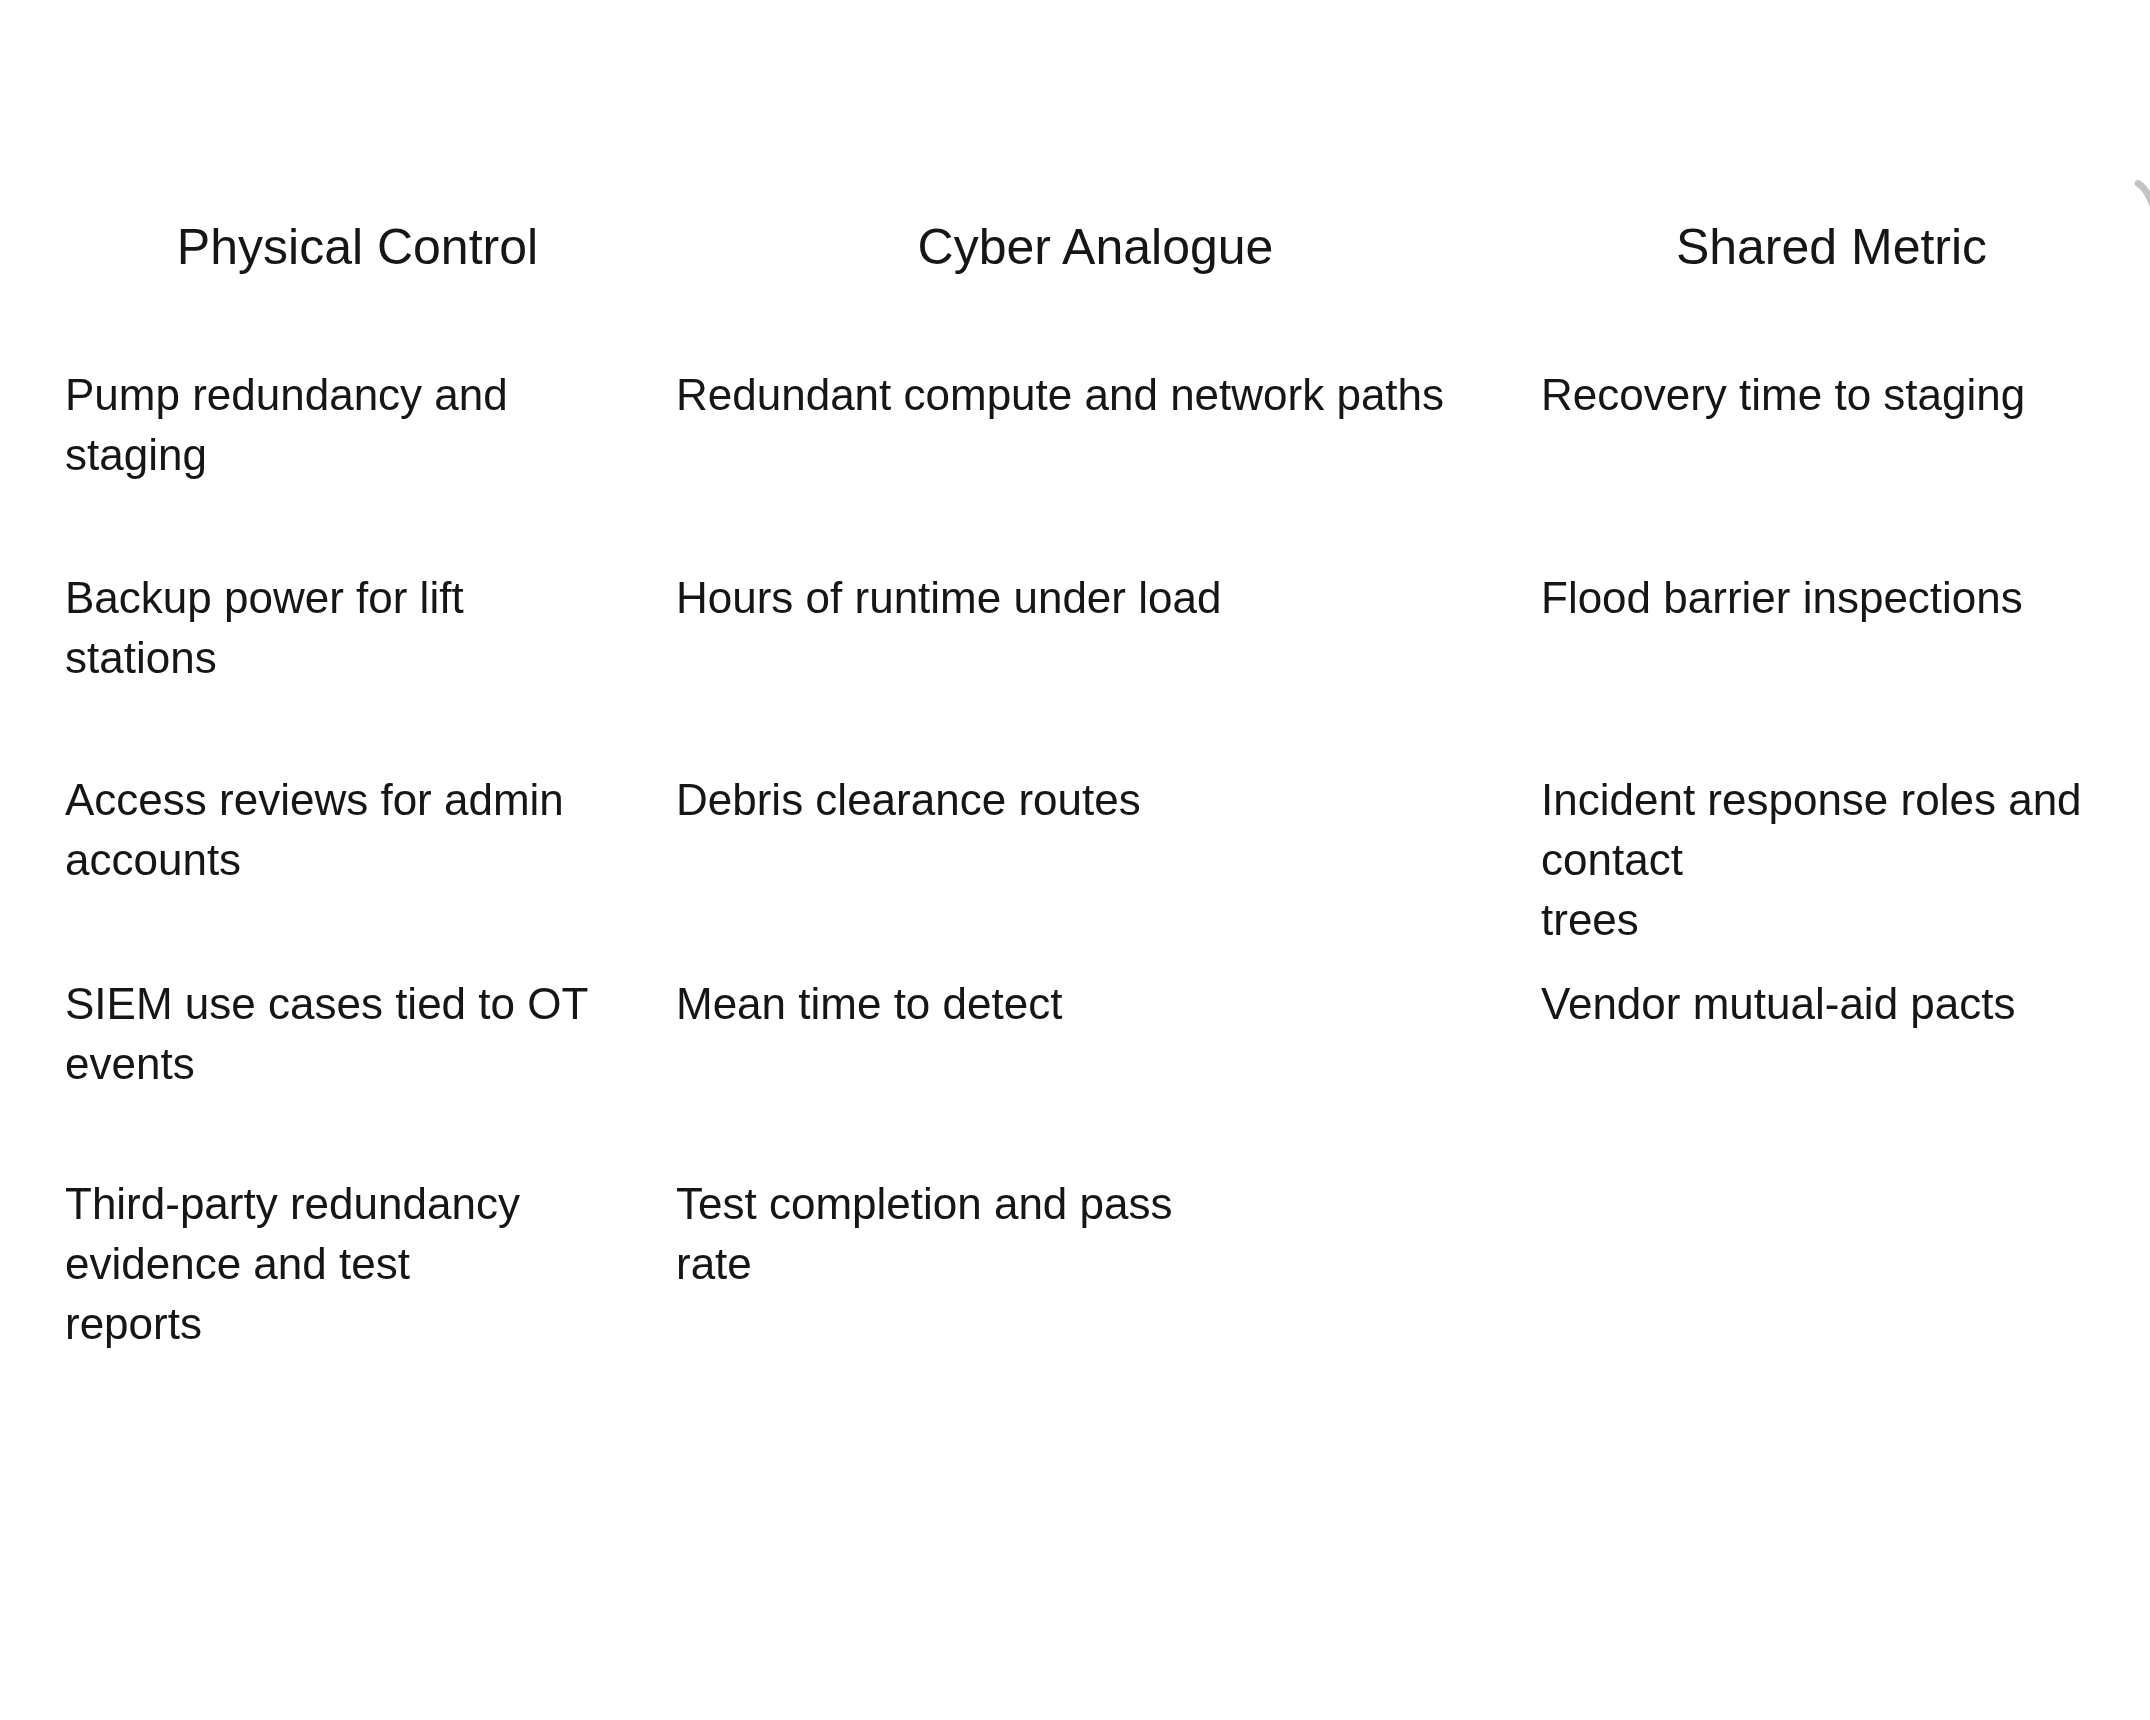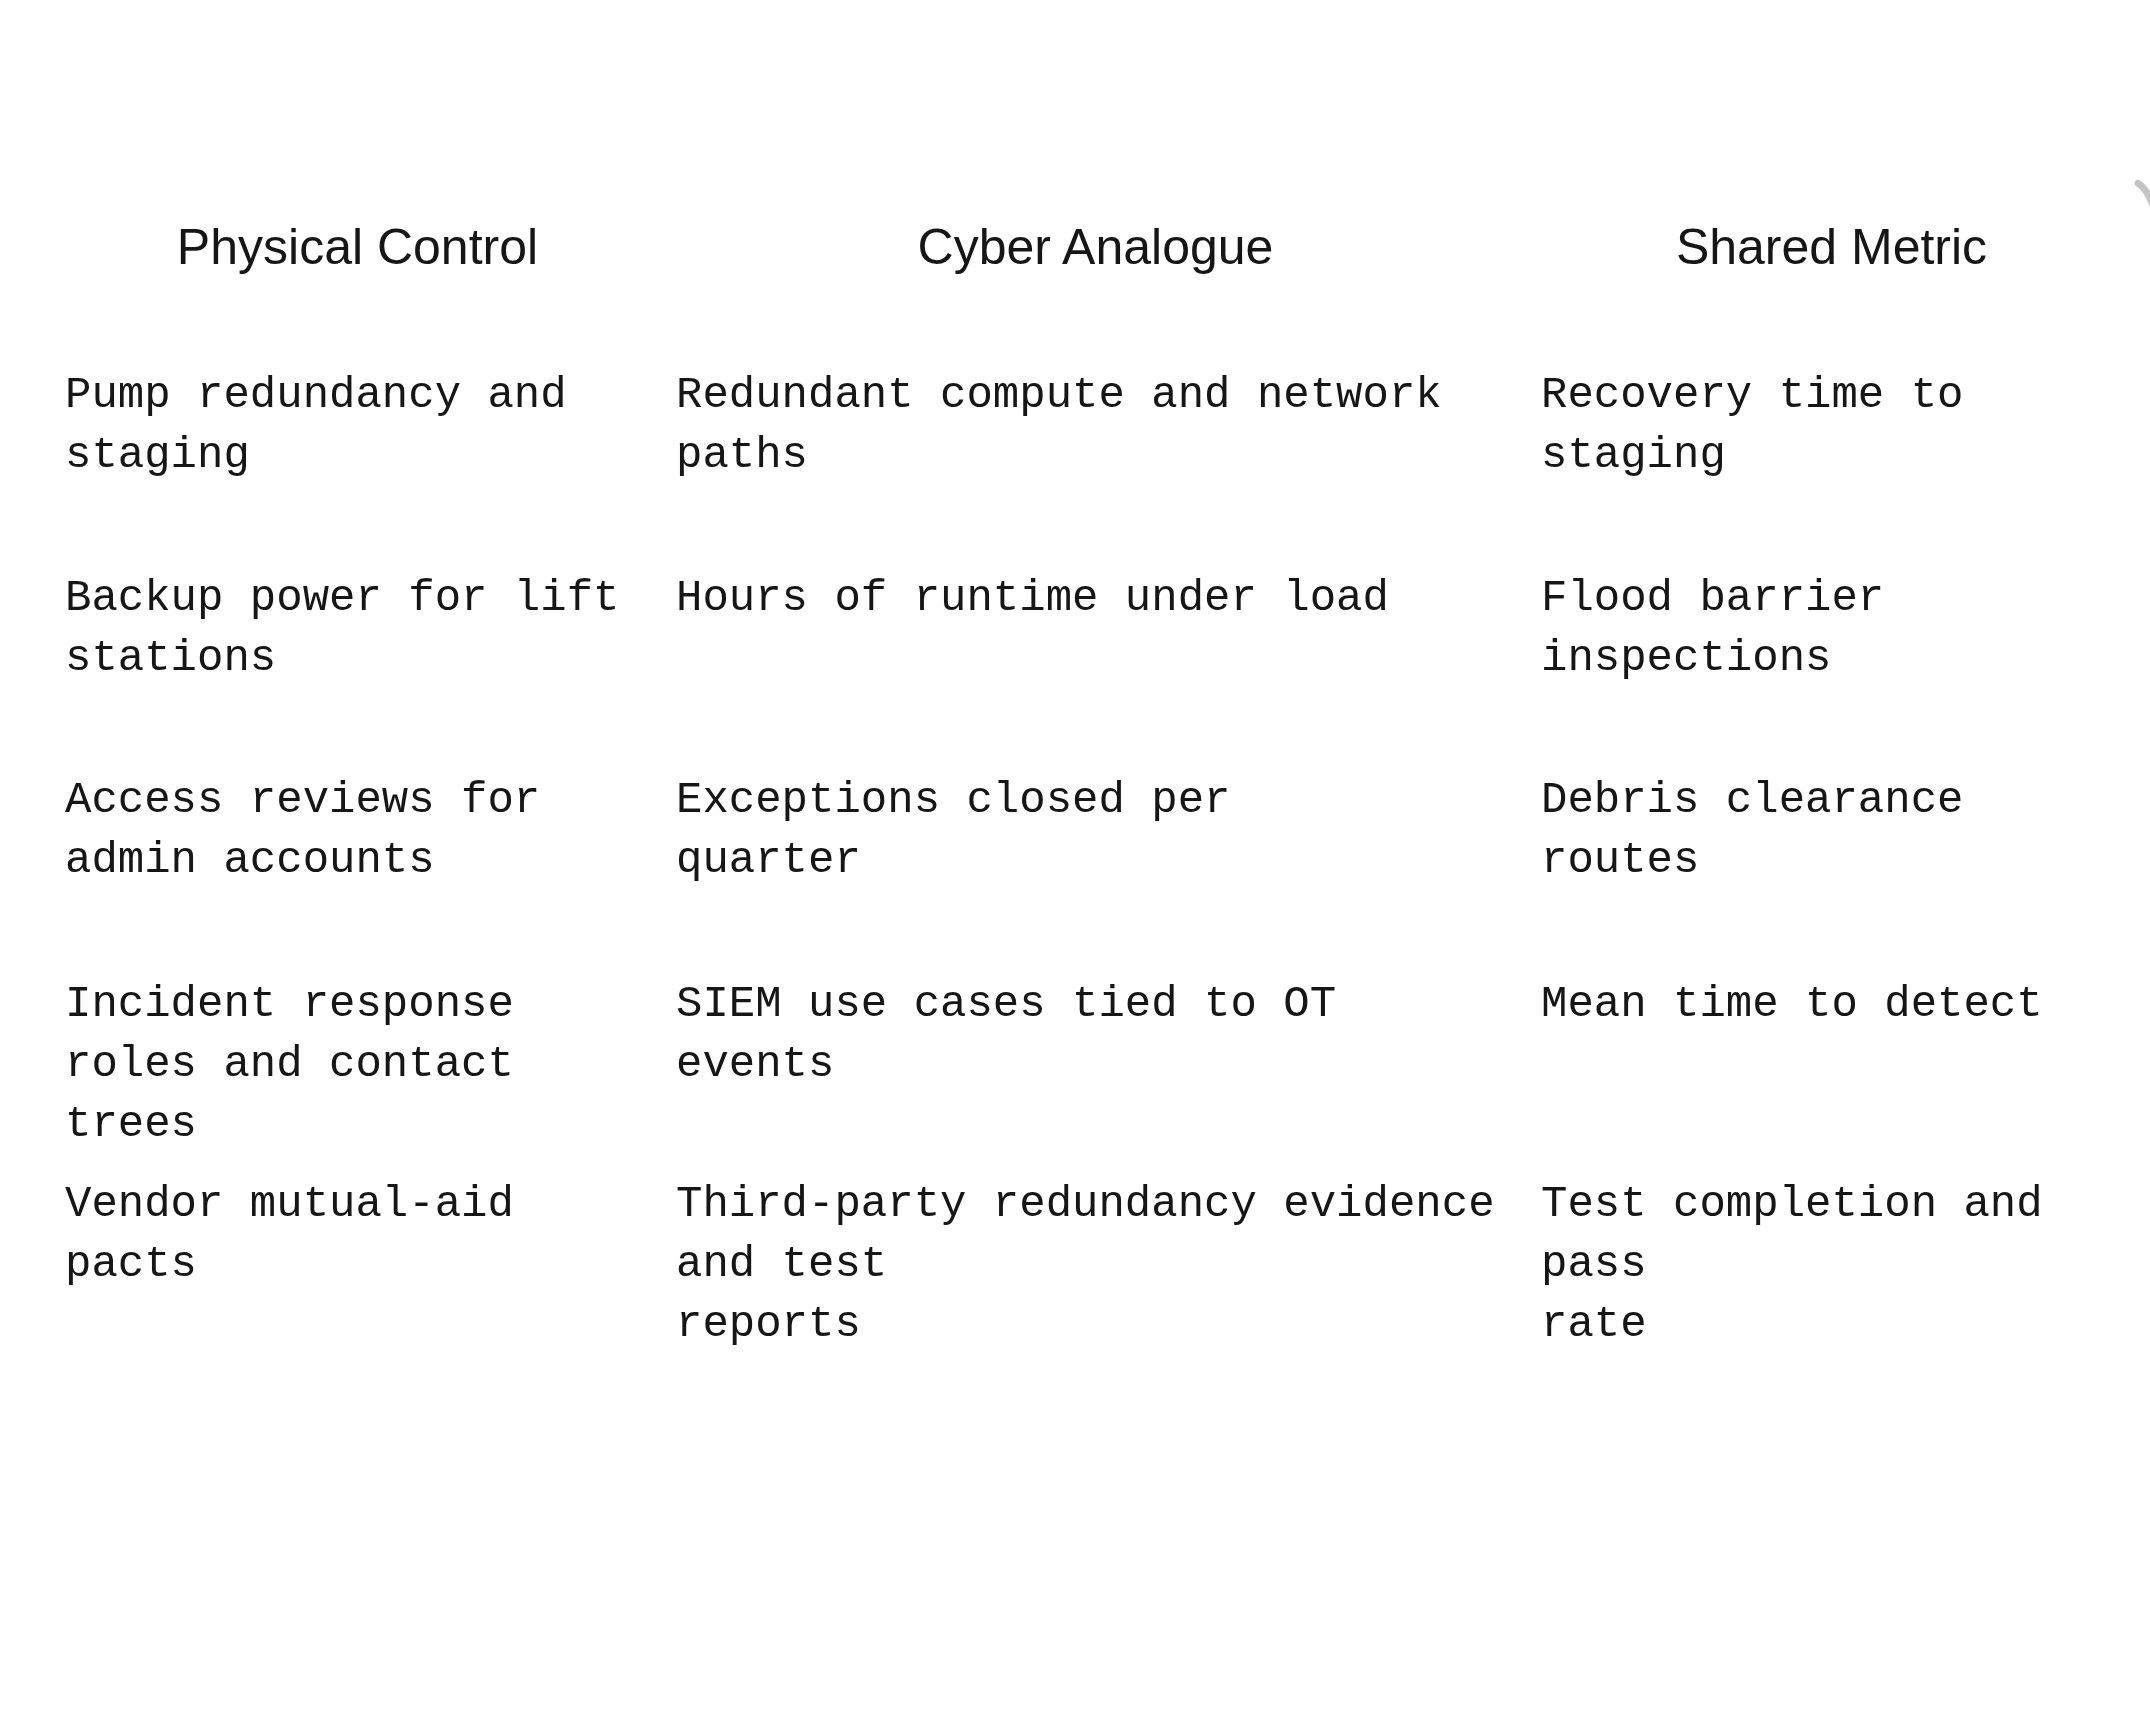--- a/index.html
+++ b/index.html
@@ -30,21 +30,20 @@
     line-height: 57px;
     text-align: center;
     white-space: nowrap;
   }
   .td {
     font-size: 44px;
     line-height: 60px;
     padding: 0 15.5px 0 13px;
     white-space: pre-line;
     text-align: left;
-    font-family: Liberation Mono, monospace;
   }
   .artifact-svg {
     position: absolute;
     left: 0;
     top: 0;
     pointer-events: none;
   }
 </style>
 </head>
 <body>
@@ -59,22 +58,20 @@
 staging</div>
   <div class="td">Redundant compute and network paths</div>
   <div class="td">Recovery time to staging</div>
 
   <div class="td">Backup power for lift
 stations</div>
   <div class="td">Hours of runtime under load</div>
 
   <div class="td">Flood barrier inspections</div>
   <div class="td">Access reviews for admin accounts</div>
-  <div class="td">Exceptions closed per
-quarter</div>
 
   <div class="td">Debris clearance routes</div>
   <div class="td">Incident response roles and contact
 trees</div>
 
   <div class="td">SIEM use cases tied to OT events</div>
   <div class="td">Mean time to detect</div>
 
   <div class="td">Vendor mutual-aid pacts</div>
   <div class="td">Third-party redundancy evidence and test

